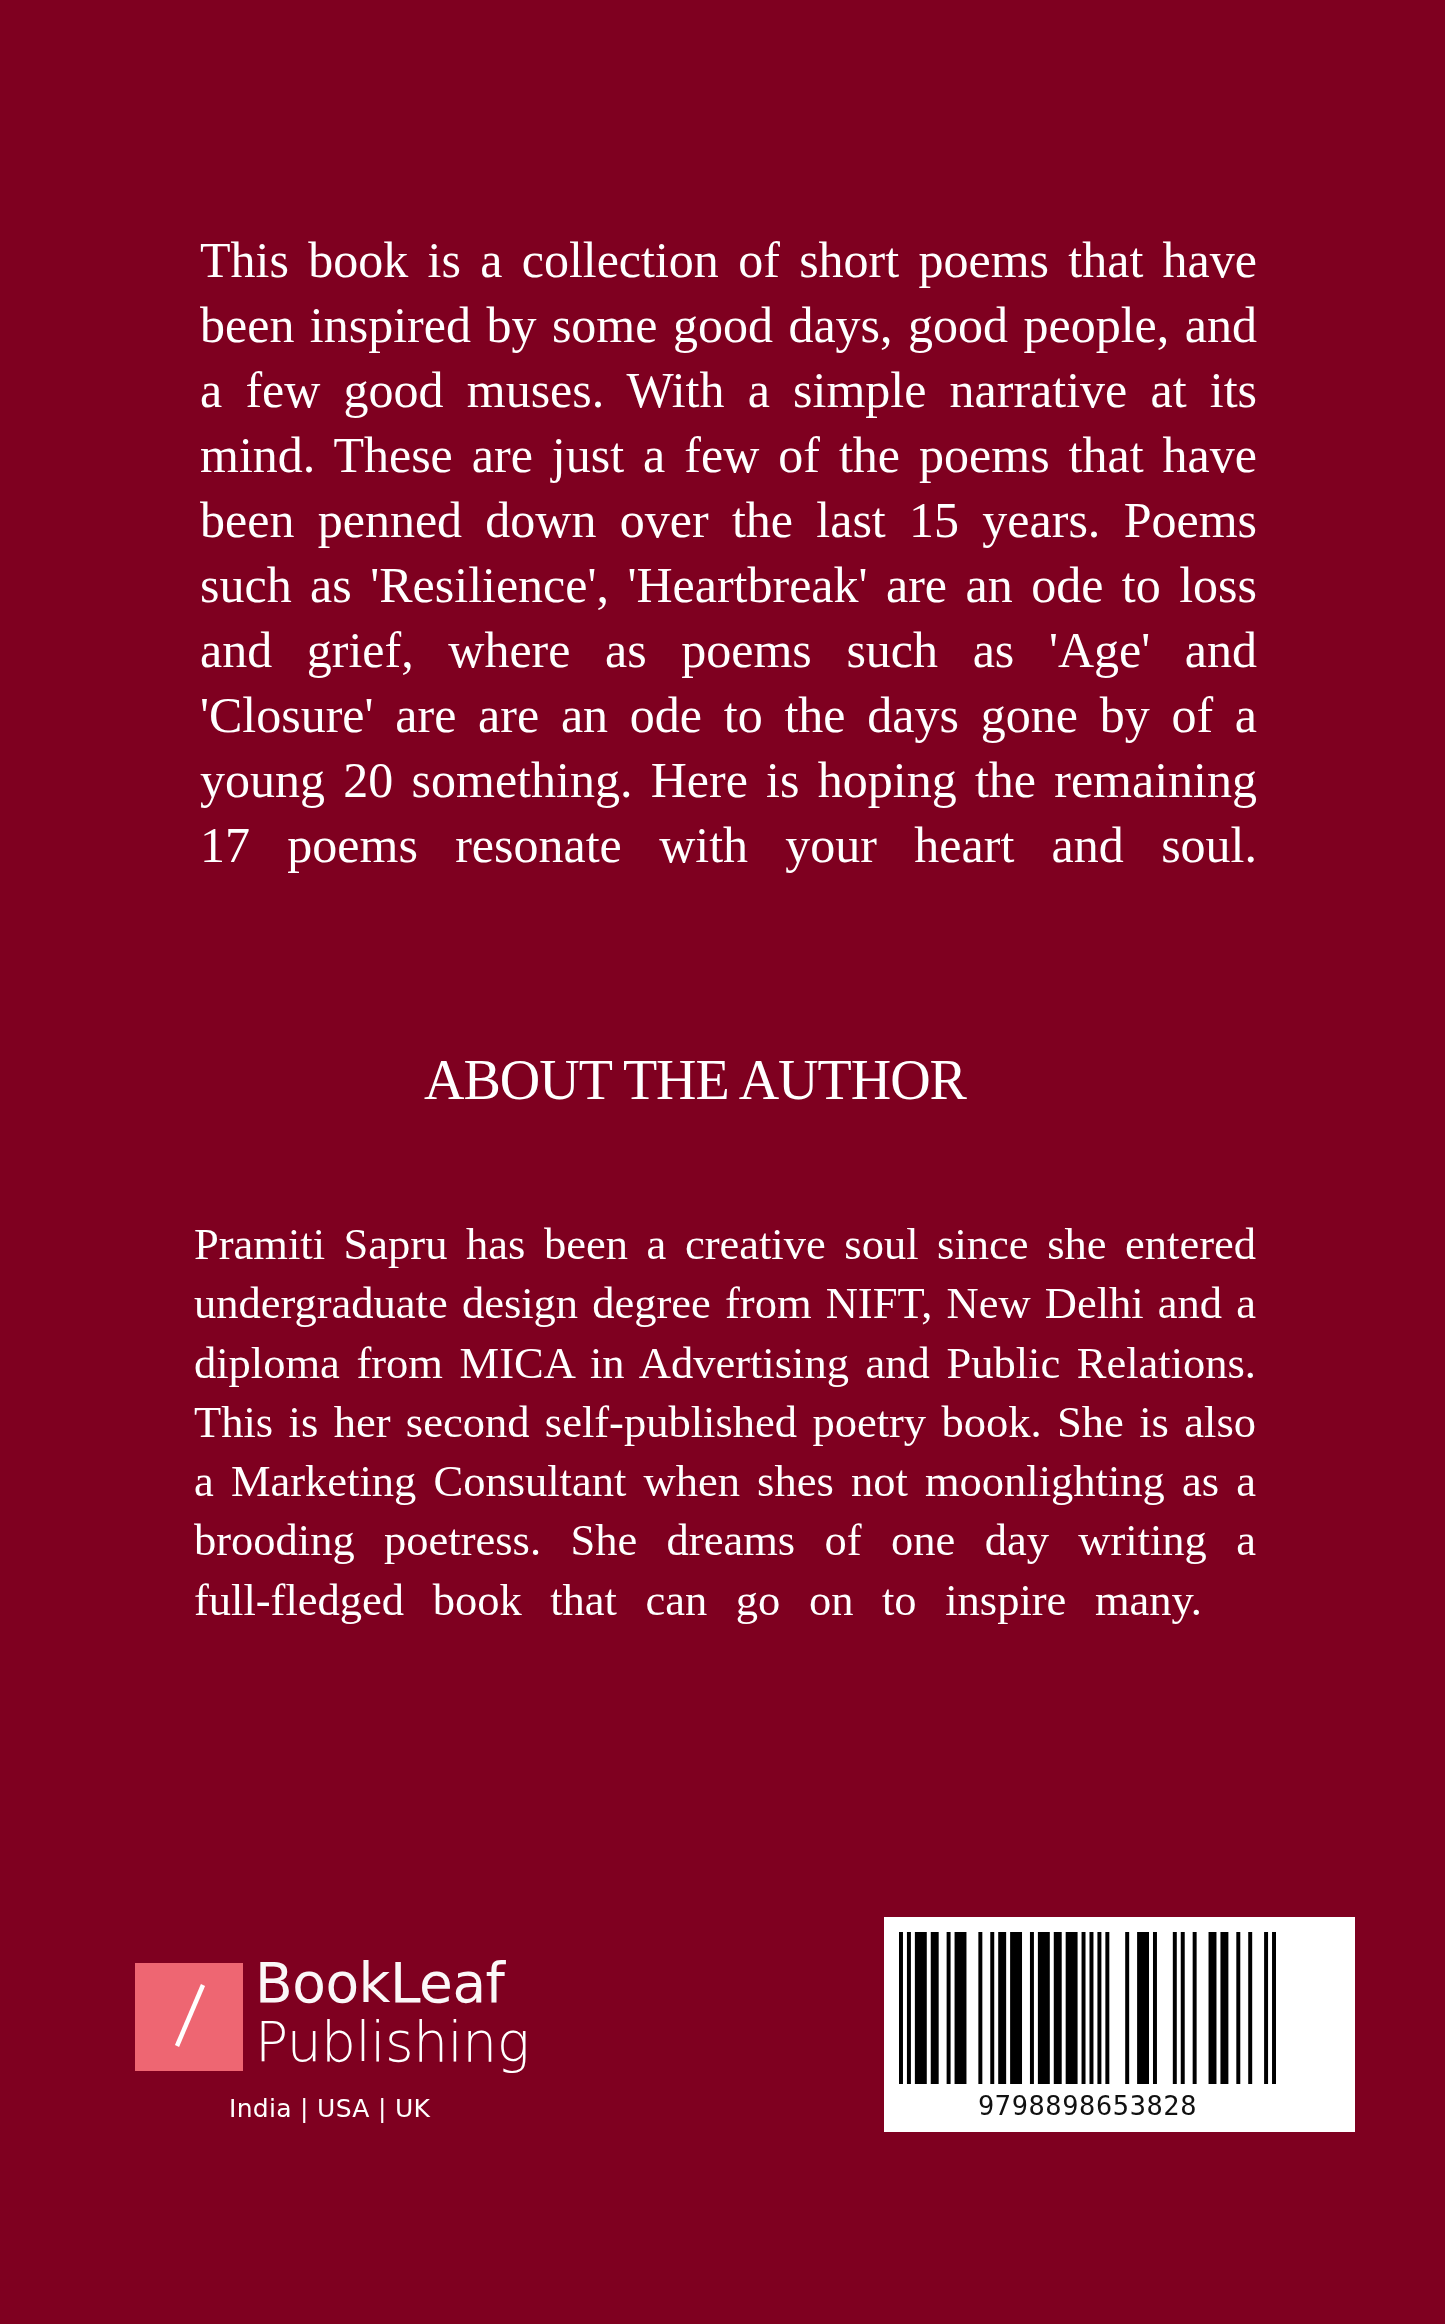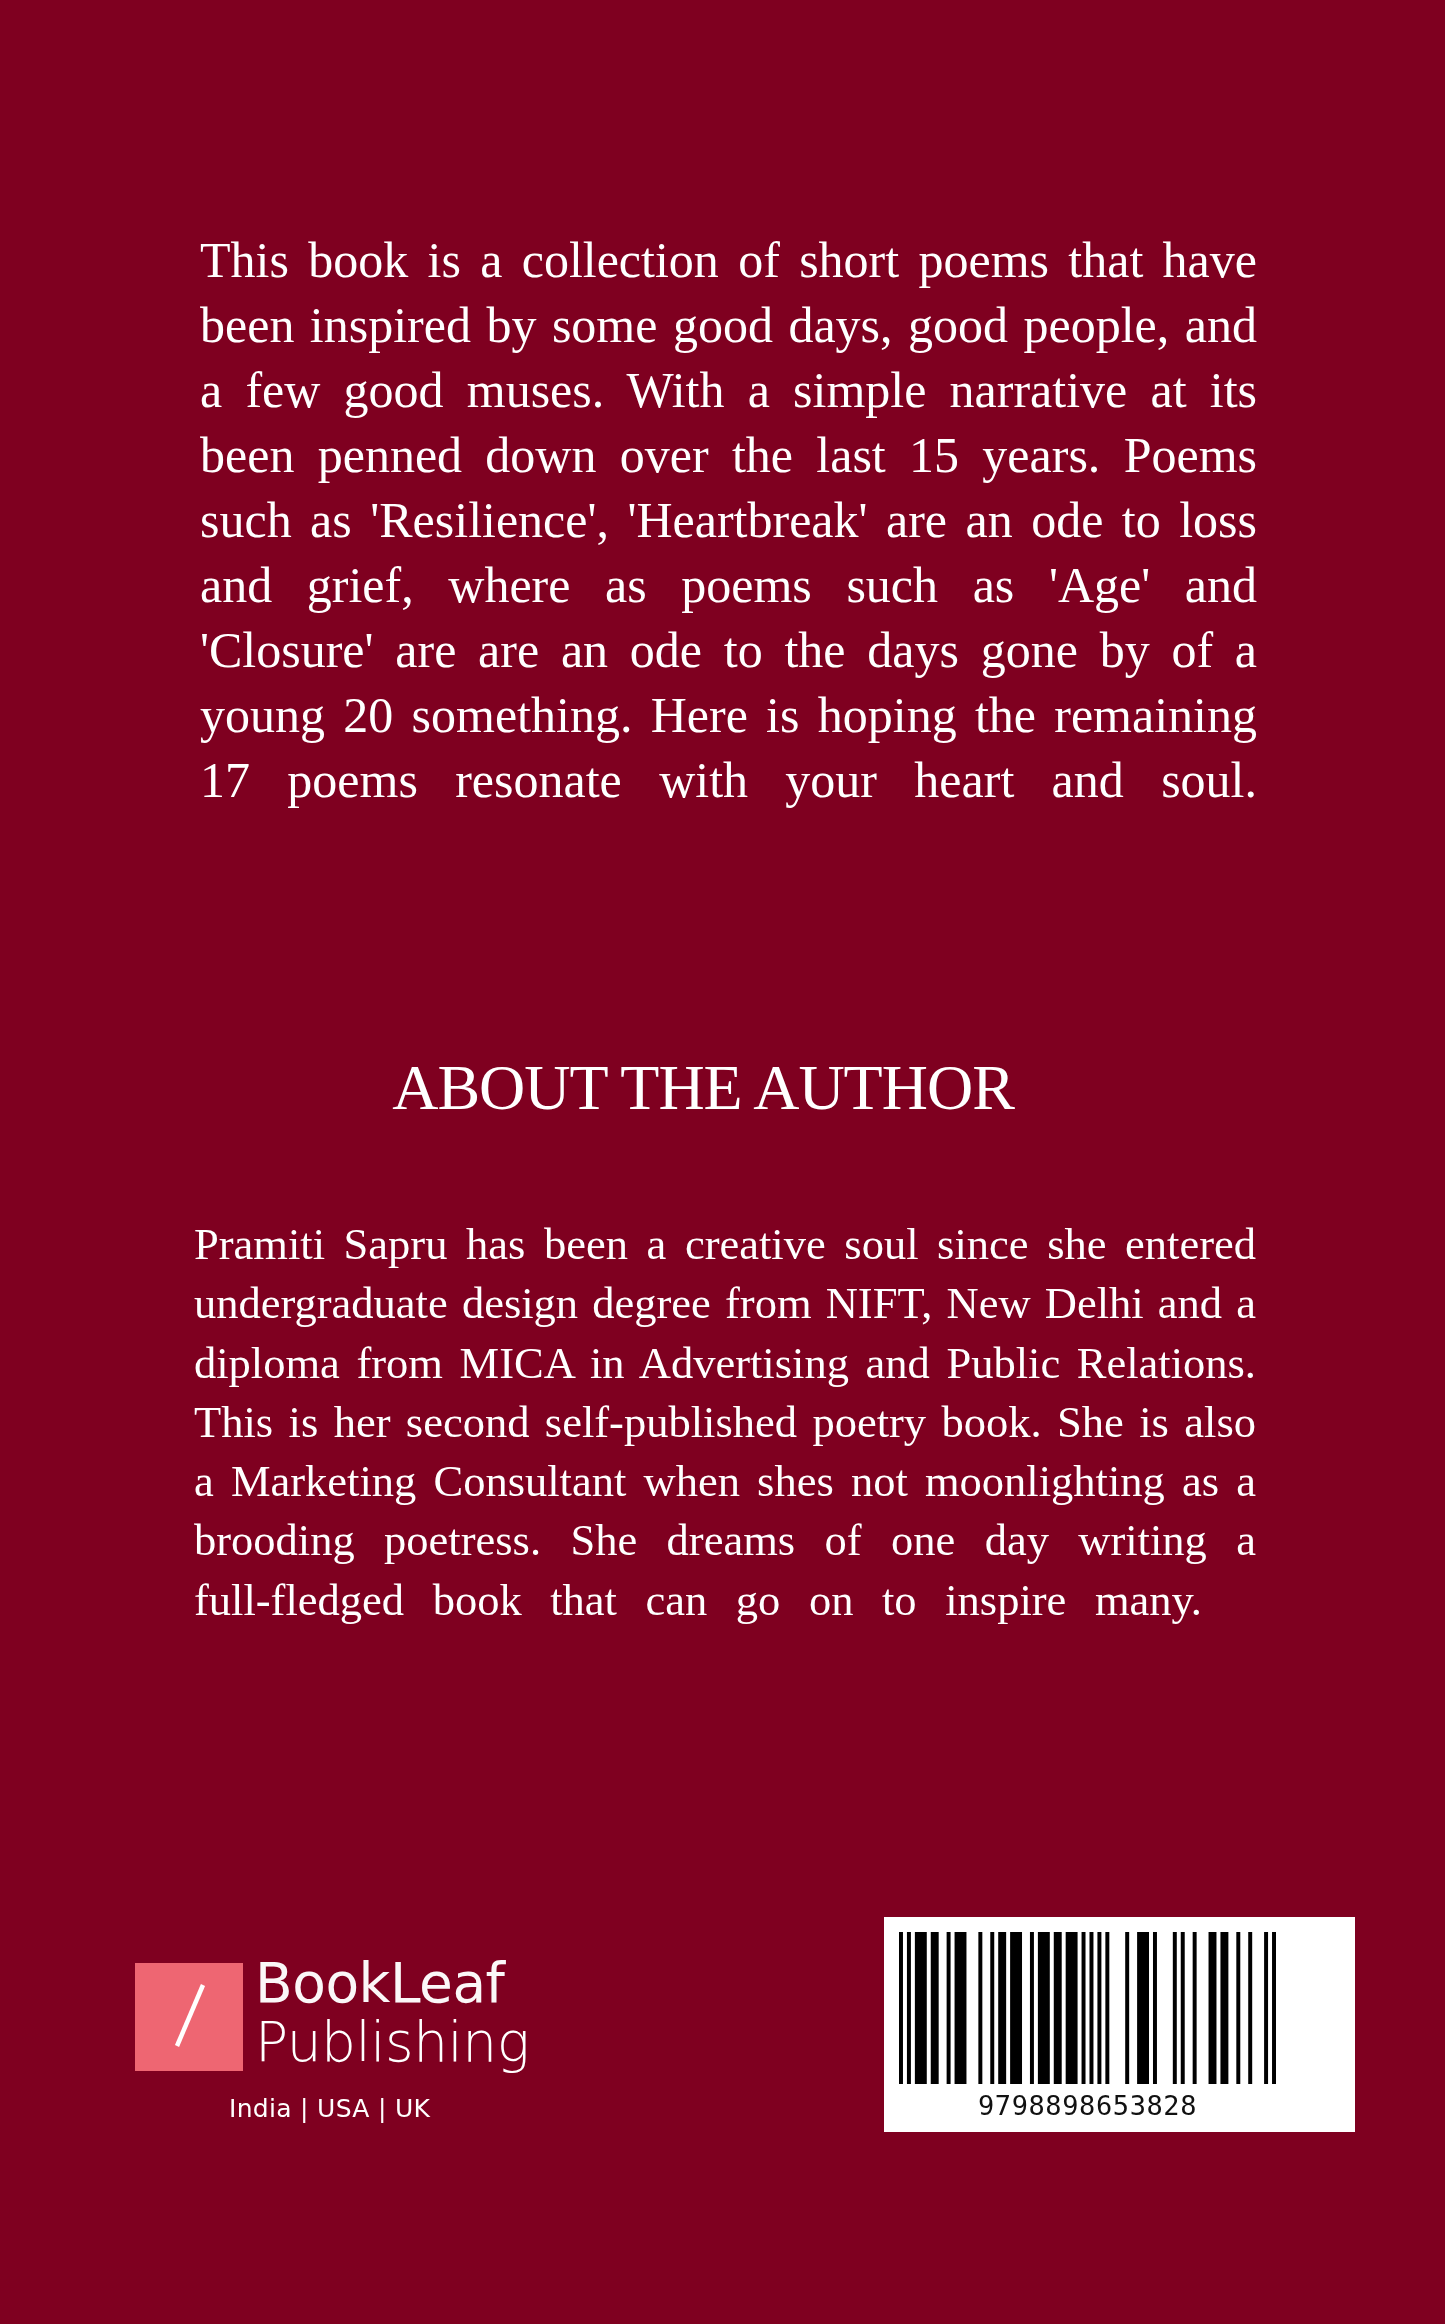--- a/index.html
+++ b/index.html
@@ -21,22 +21,22 @@
     text-align-last: justify;
   }
   #blurb {
     left: 184px; top: 212px; width: 1057px;
     font-size: 50px; line-height: 65px;
   }
   #about-title {
     position: absolute;
     left: 0; width: 1390px; top: 1030px;
     text-align: center;
-    font-size: 64px; line-height: 100px;
-    margin: 8px; font-weight: normal;
+    font-size: 56px; line-height: 100px;
+    margin: 0; font-weight: normal;
     letter-spacing: -1px;
   }
   #author-bio {
     left: 178px; top: 1199px; width: 1062px;
     font-size: 44.5px; line-height: 59.3px;
   }
   #author-bio .line.last {
     width: 1008px;
   }
   
@@ -86,20 +86,21 @@
 </style>
 </head>
 <body>
 
 <div id="cover">
 
   <div class="para" id="blurb">
     <span class="line">This book is a collection of short poems that have</span>
     <span class="line">been inspired by some good days, good people, and</span>
     <span class="line">a few good muses. With a simple narrative at its</span>
+    <span class="line">mind. These are just a few of the poems that have</span>
     <span class="line">been penned down over the last 15 years. Poems</span>
     <span class="line">such as 'Resilience', 'Heartbreak' are an ode to loss</span>
     <span class="line">and grief, where as poems such as 'Age' and</span>
     <span class="line">'Closure' are are an ode to the days gone by of a</span>
     <span class="line">young 20 something. Here is hoping the remaining</span>
     <span class="line">17 poems resonate with your heart and soul.</span>
   </div>
 
   <h2 id="about-title">ABOUT THE AUTHOR</h2>
 

